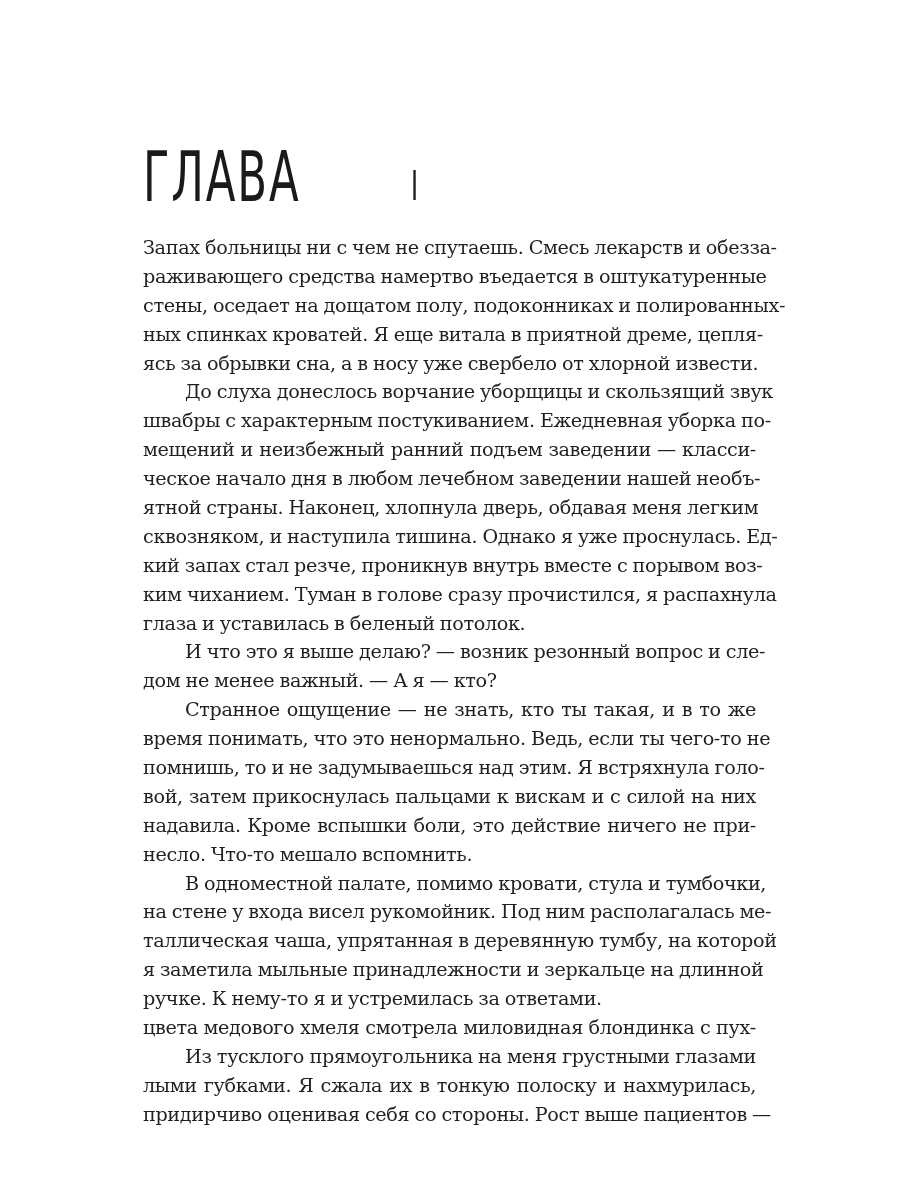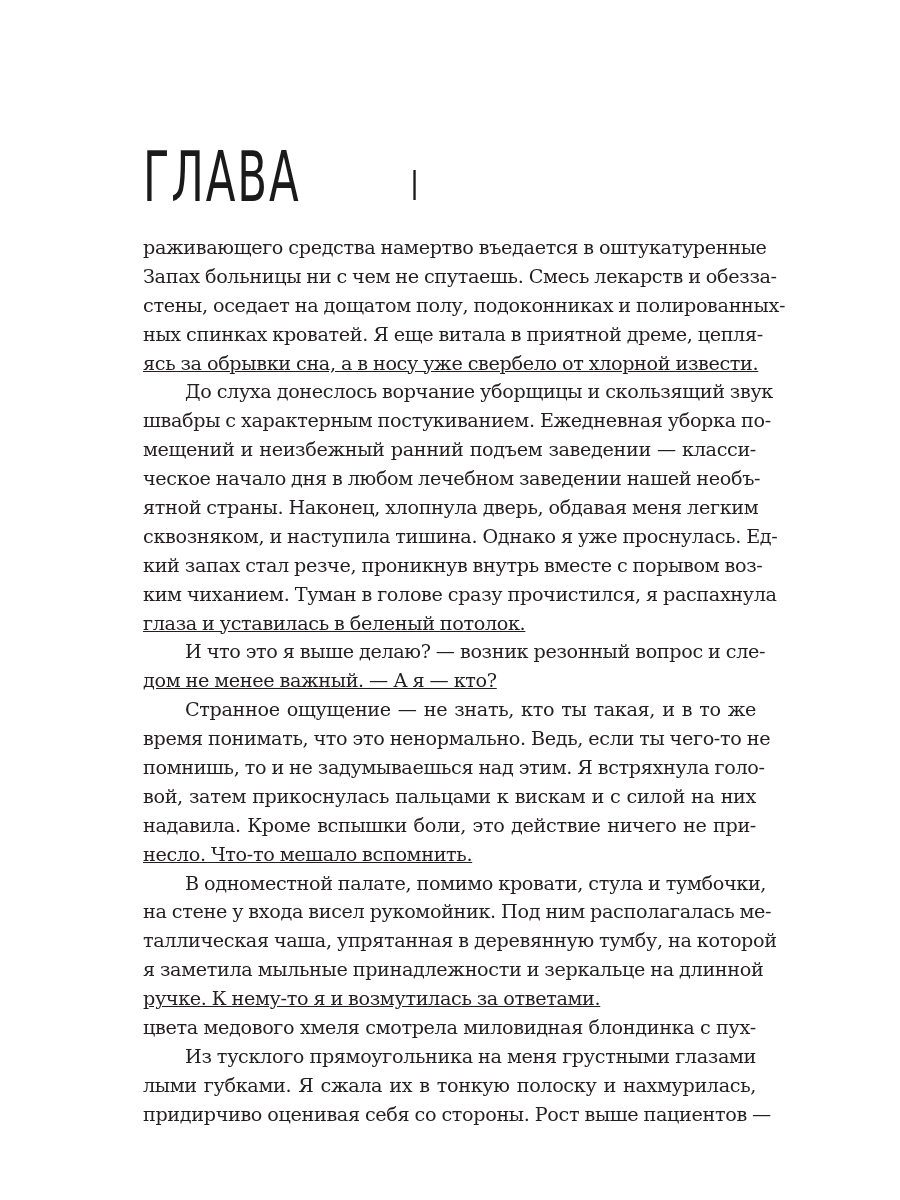--- a/index.html
+++ b/index.html
@@ -66,40 +66,39 @@
       display: block;
       white-space: nowrap;
       text-align: justify;
       text-align-last: justify;
       height: 28.9px;
       letter-spacing: -0.35px;
       word-spacing: -0.5px;
     }
     .line.last {
       text-align-last: left;
-      text-decoration: underline;
     }
     .line.indent {
       padding-left: 42px;
     }
   </style>
 </head>
 <body>
 
 <div class="page">
   <div class="chapter-title">
     <span class="chapter-word">ГЛАВА</span>
     <span class="chapter-num">I</span>
   </div>
 
   <div class="body-text">
 
     <div>
+      <span class="line">Запах больницы ни с чем не спутаешь. Смесь лекарств и обезза-</span>
       <span class="line">раживающего средства намертво въедается в оштукатуренные</span>
-      <span class="line">Запах больницы ни с чем не спутаешь. Смесь лекарств и обезза-</span>
       <span class="line">стены, оседает на дощатом полу, подоконниках и полированных-</span>
       <span class="line">ных спинках кроватей. Я еще витала в приятной дреме, цепля-</span>
       <span class="line last">ясь за обрывки сна, а в носу уже свербело от хлорной извести.</span>
     </div>
 
     <div>
       <span class="line indent">До слуха донеслось ворчание уборщицы и скользящий звук</span>
       <span class="line">швабры с характерным постукиванием. Ежедневная уборка по-</span>
       <span class="line">мещений и неизбежный ранний подъем заведении — класси-</span>
       <span class="line">ческое начало дня в любом лечебном заведении нашей необъ-</span>
@@ -122,21 +121,21 @@
       <span class="line">вой, затем прикоснулась пальцами к вискам и с силой на них</span>
       <span class="line">надавила. Кроме вспышки боли, это действие ничего не при-</span>
       <span class="line last">несло. Что-то мешало вспомнить.</span>
     </div>
 
     <div>
       <span class="line indent">В одноместной палате, помимо кровати, стула и тумбочки,</span>
       <span class="line">на стене у входа висел рукомойник. Под ним располагалась ме-</span>
       <span class="line">таллическая чаша, упрятанная в деревянную тумбу, на которой</span>
       <span class="line">я заметила мыльные принадлежности и зеркальце на длинной</span>
-      <span class="line last">ручке. К нему-то я и возмутилась за ответами.</span>
+      <span class="line last">ручке. К нему-то я и устремилась за ответами.</span>
     </div>
 
     <div>
       <span class="line">цвета медового хмеля смотрела миловидная блондинка с пух-</span>
       <span class="line indent">Из тусклого прямоугольника на меня грустными глазами</span>
       <span class="line">лыми губками. Я сжала их в тонкую полоску и нахмурилась,</span>
       <span class="line">придирчиво оценивая себя со стороны. Рост выше пациентов —</span>
     </div>
   </div>
 </div>

